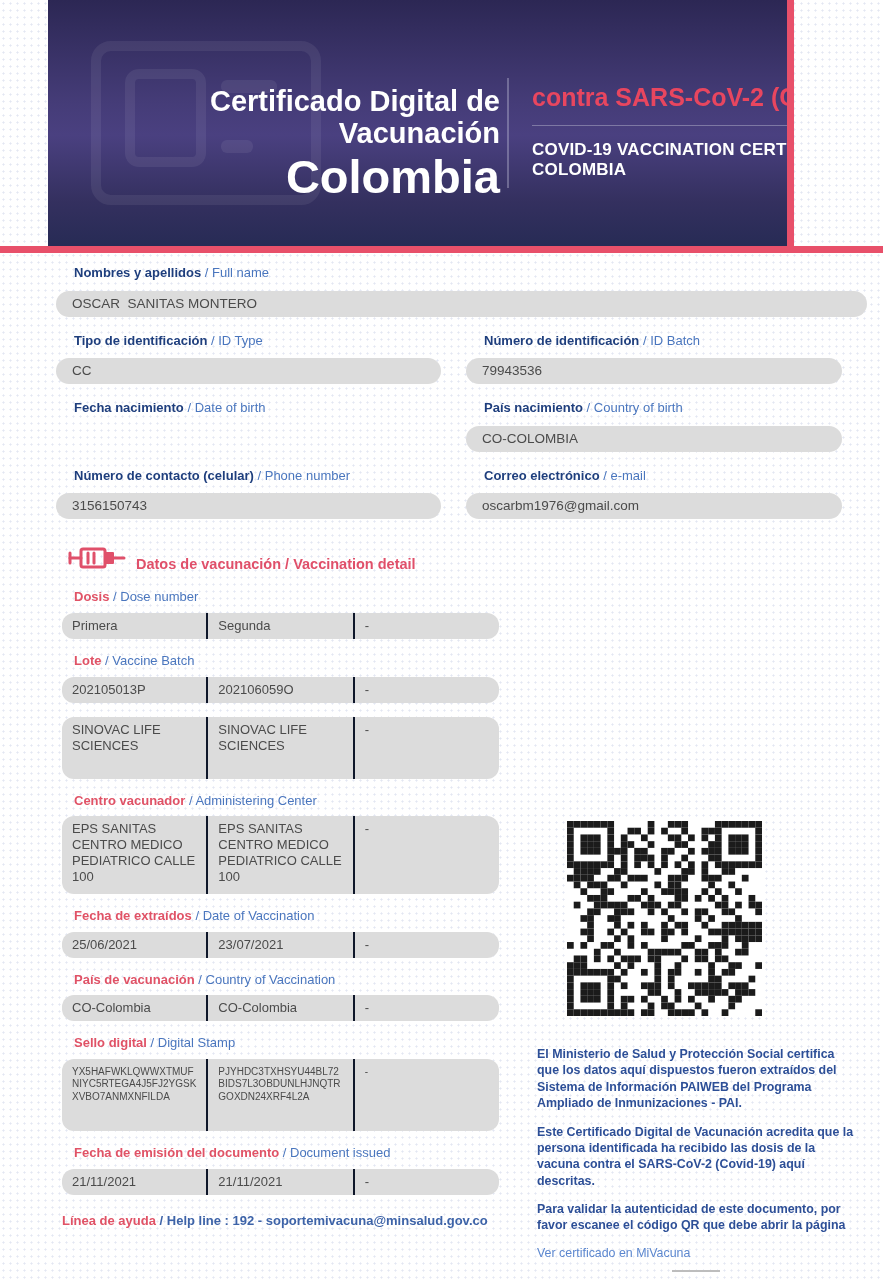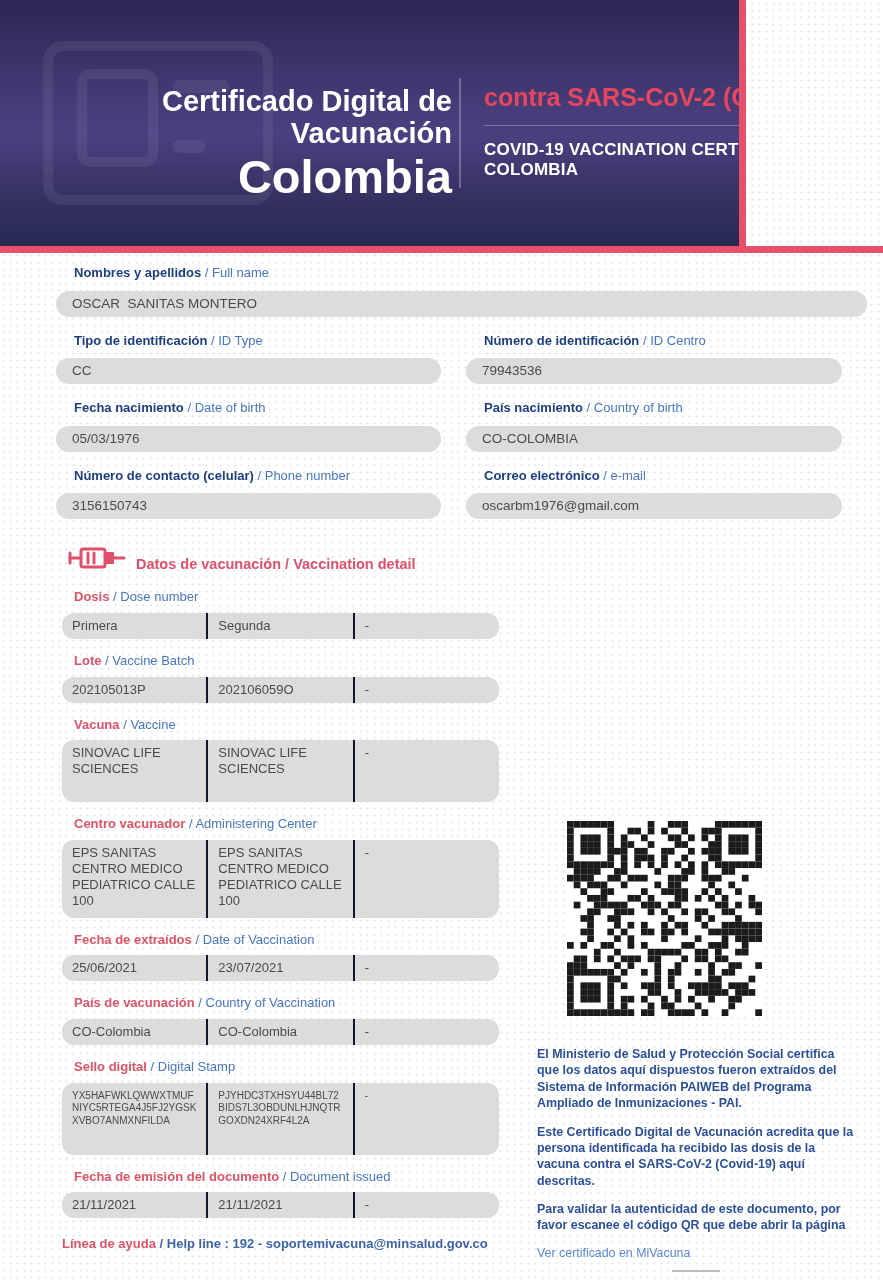--- a/index.html
+++ b/index.html
@@ -11,20 +11,21 @@
   .page{
     position:relative;width:883px;height:1280px;
     background-image:radial-gradient(circle, #e3e7f2 0.9px, transparent 1.2px);
     background-size:7px 7px;
   }
   
   .hdr{
     position:relative;width:746px;height:246px;
     background:linear-gradient(180deg,#2c2754 0%,#453c78 42%,#4a4080 55%,#34305f 82%,#272b55 100%);
     overflow:hidden;
+    margin-left:48px;
   }
   .hdr::after{ 
     content:"";position:absolute;top:0;right:0;width:7px;height:246px;background:#e8506a;
   }
   .watermark{position:absolute;left:42px;top:40px;}
   .h-left{position:absolute;left:30px;top:86px;width:422px;text-align:right;color:#ffffff;}
   .h-title1{font-size:29px;font-weight:bold;line-height:1.1;}
   .h-title2{font-size:47px;font-weight:bold;line-height:1.05;margin-top:2px;}
   .h-vdiv{position:absolute;left:459px;top:78px;width:2px;height:110px;background:rgba(205,205,225,0.35);}
   .h-right{position:absolute;left:484px;top:84px;width:378px;}
@@ -115,33 +116,32 @@
         <div class="field">
           <div class="flabel">
             <span class="es">Tipo de identificación</span>
             <span class="en">/ ID Type</span>
           </div>
           <div class="pill">CC</div>
         </div>
         <div class="field">
           <div class="flabel">
             <span class="es">Número de identificación</span>
-            <span class="en">/ ID Centro</span>
+            <span class="en">/ ID Batch</span>
           </div>
           <div class="pill">79943536</div>
         </div>
       </div>
 
       <div class="two-col">
         <div class="field">
           <div class="flabel">
             <span class="es">Fecha nacimiento</span>
             <span class="en">/ Date of birth</span>
           </div>
-          <div class="pill">05/03/1976</div>
         </div>
         <div class="field">
           <div class="flabel">
             <span class="es">País nacimiento</span>
             <span class="en">/ Country of birth</span>
           </div>
           <div class="pill">CO-COLOMBIA</div>
         </div>
       </div>
 
@@ -197,24 +197,20 @@
           <span class="en">/ Vaccine Batch</span>
         </div>
         <div class="vtable">
           <div class="cell">202105013P</div>
           <div class="cell">202106059O</div>
           <div class="cell">-</div>
         </div>
       </div>
 
       <div class="vrow">
-        <div class="flabel vx">
-          <span class="es">Vacuna</span>
-          <span class="en">/ Vaccine</span>
-        </div>
         <div class="vtable h62">
           <div class="cell">SINOVAC LIFE SCIENCES</div>
           <div class="cell">SINOVAC LIFE SCIENCES</div>
           <div class="cell">-</div>
         </div>
       </div>
 
       <div class="vrow">
         <div class="flabel vx">
           <span class="es">Centro vacunador</span>

